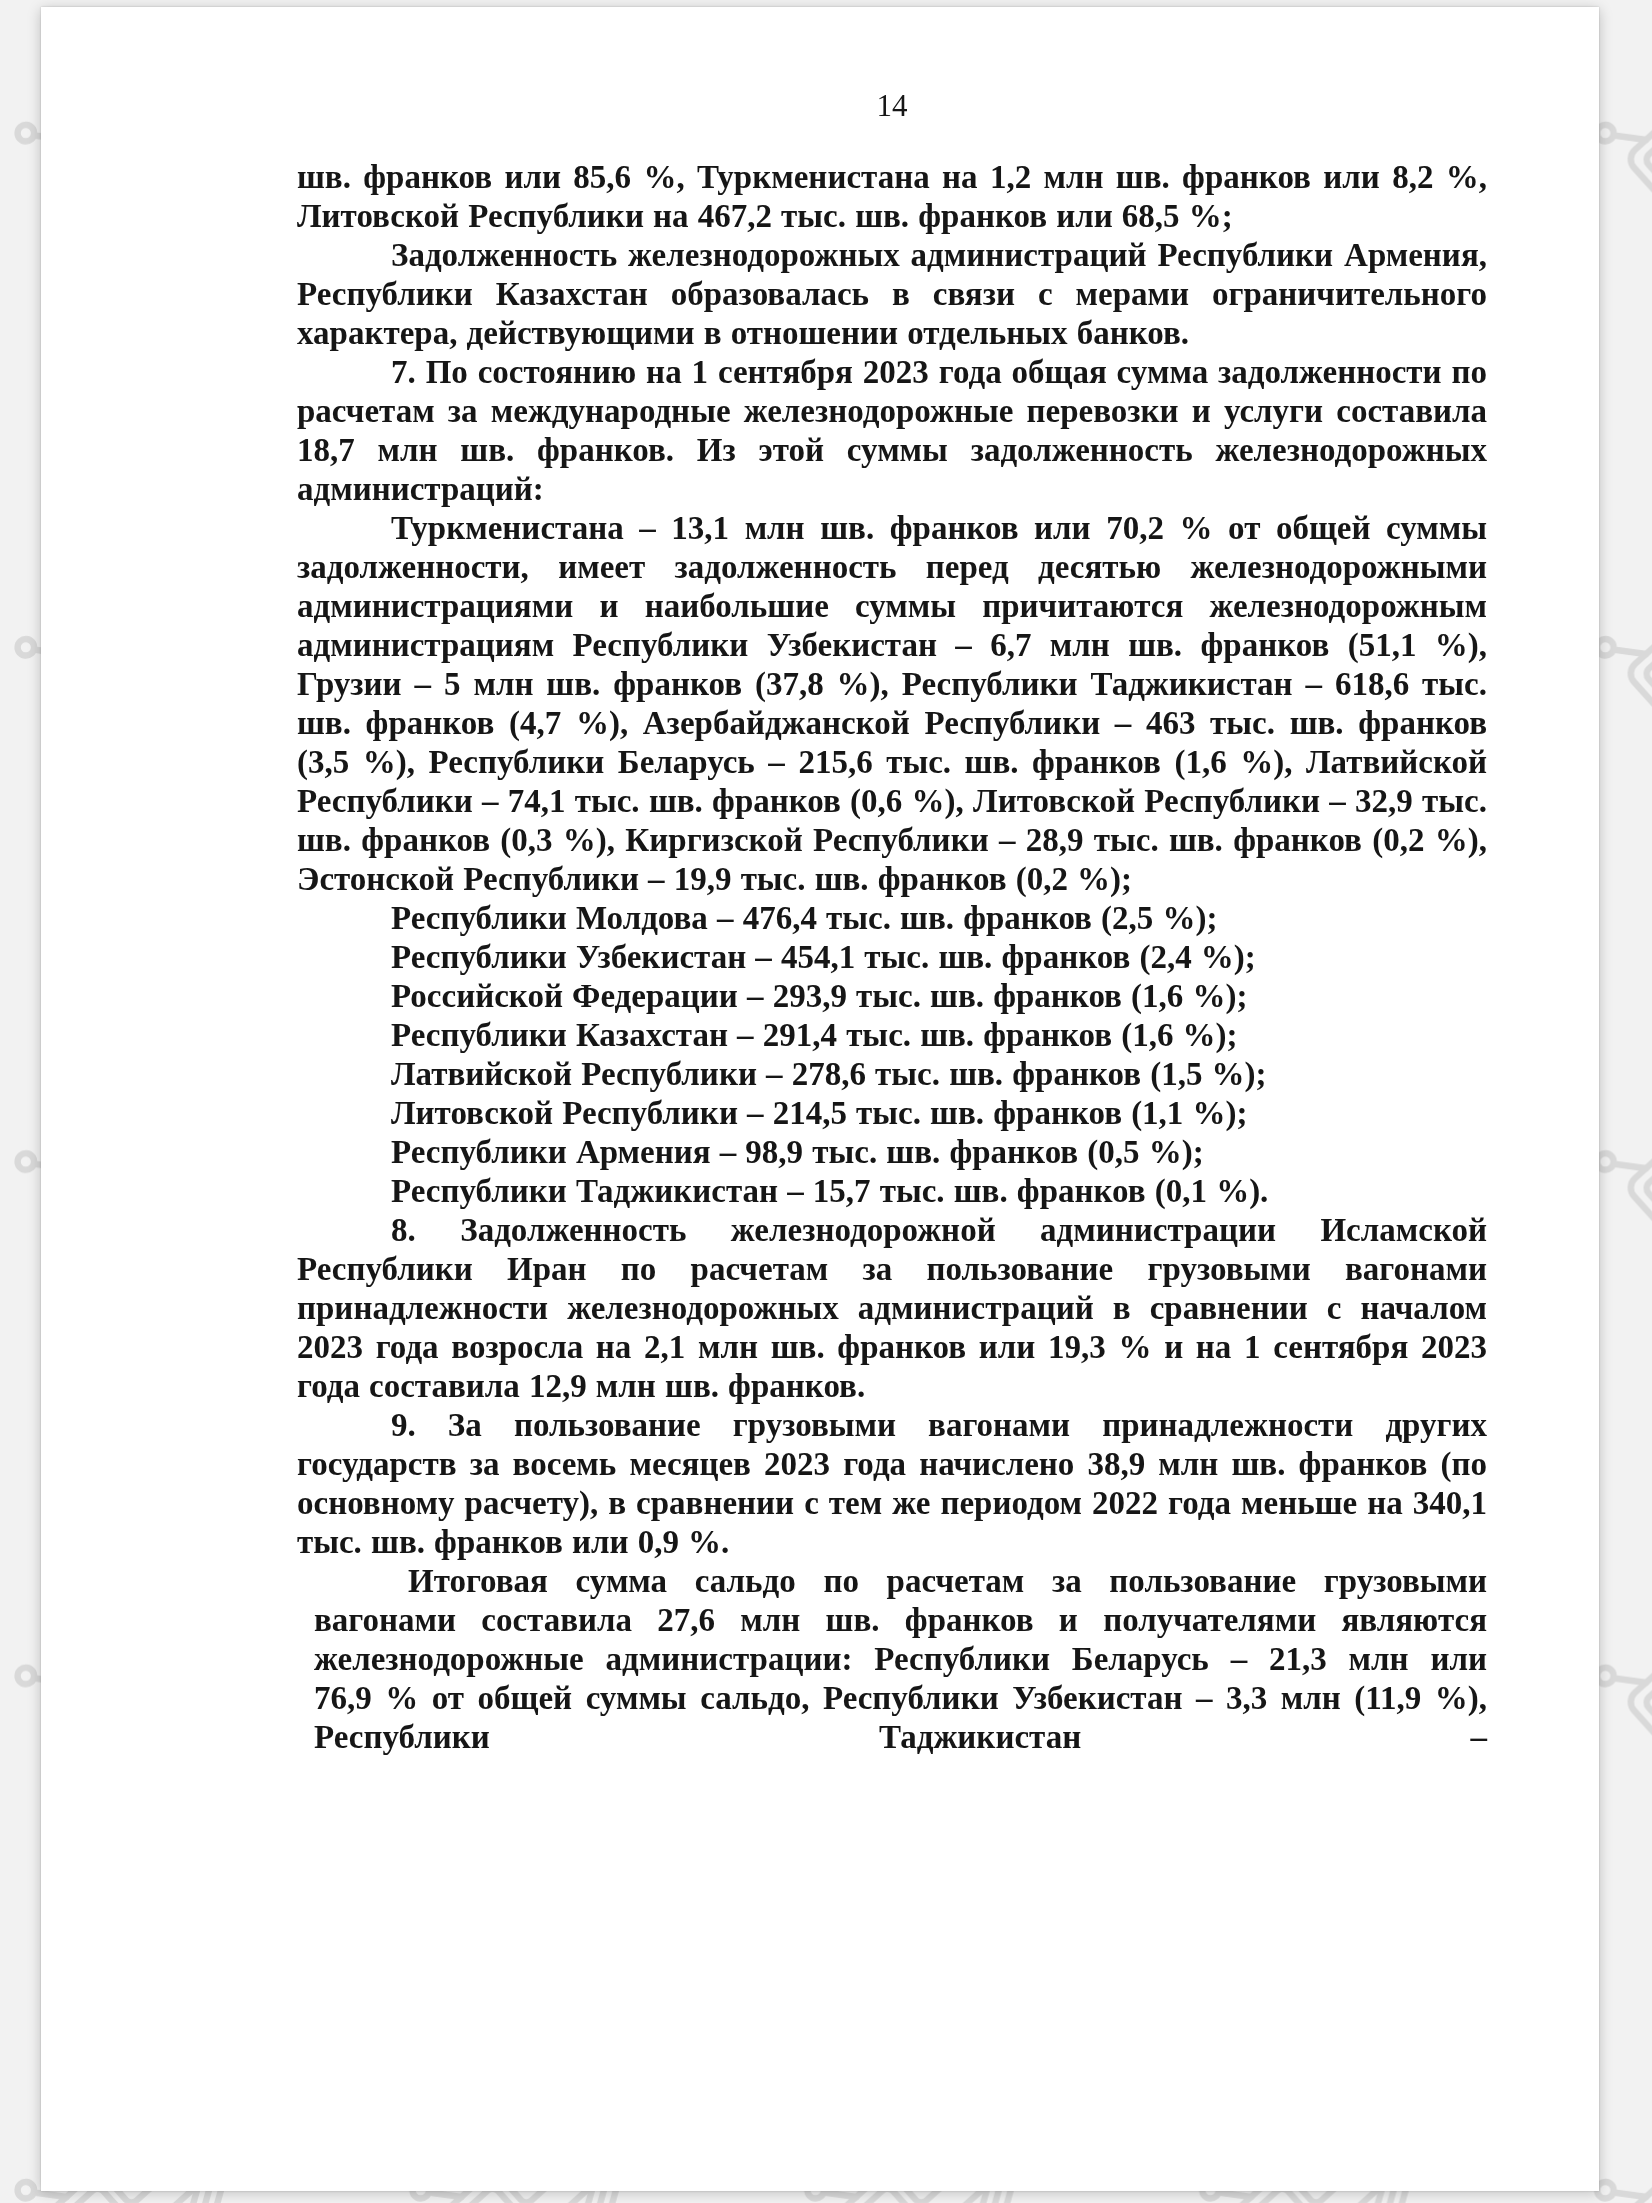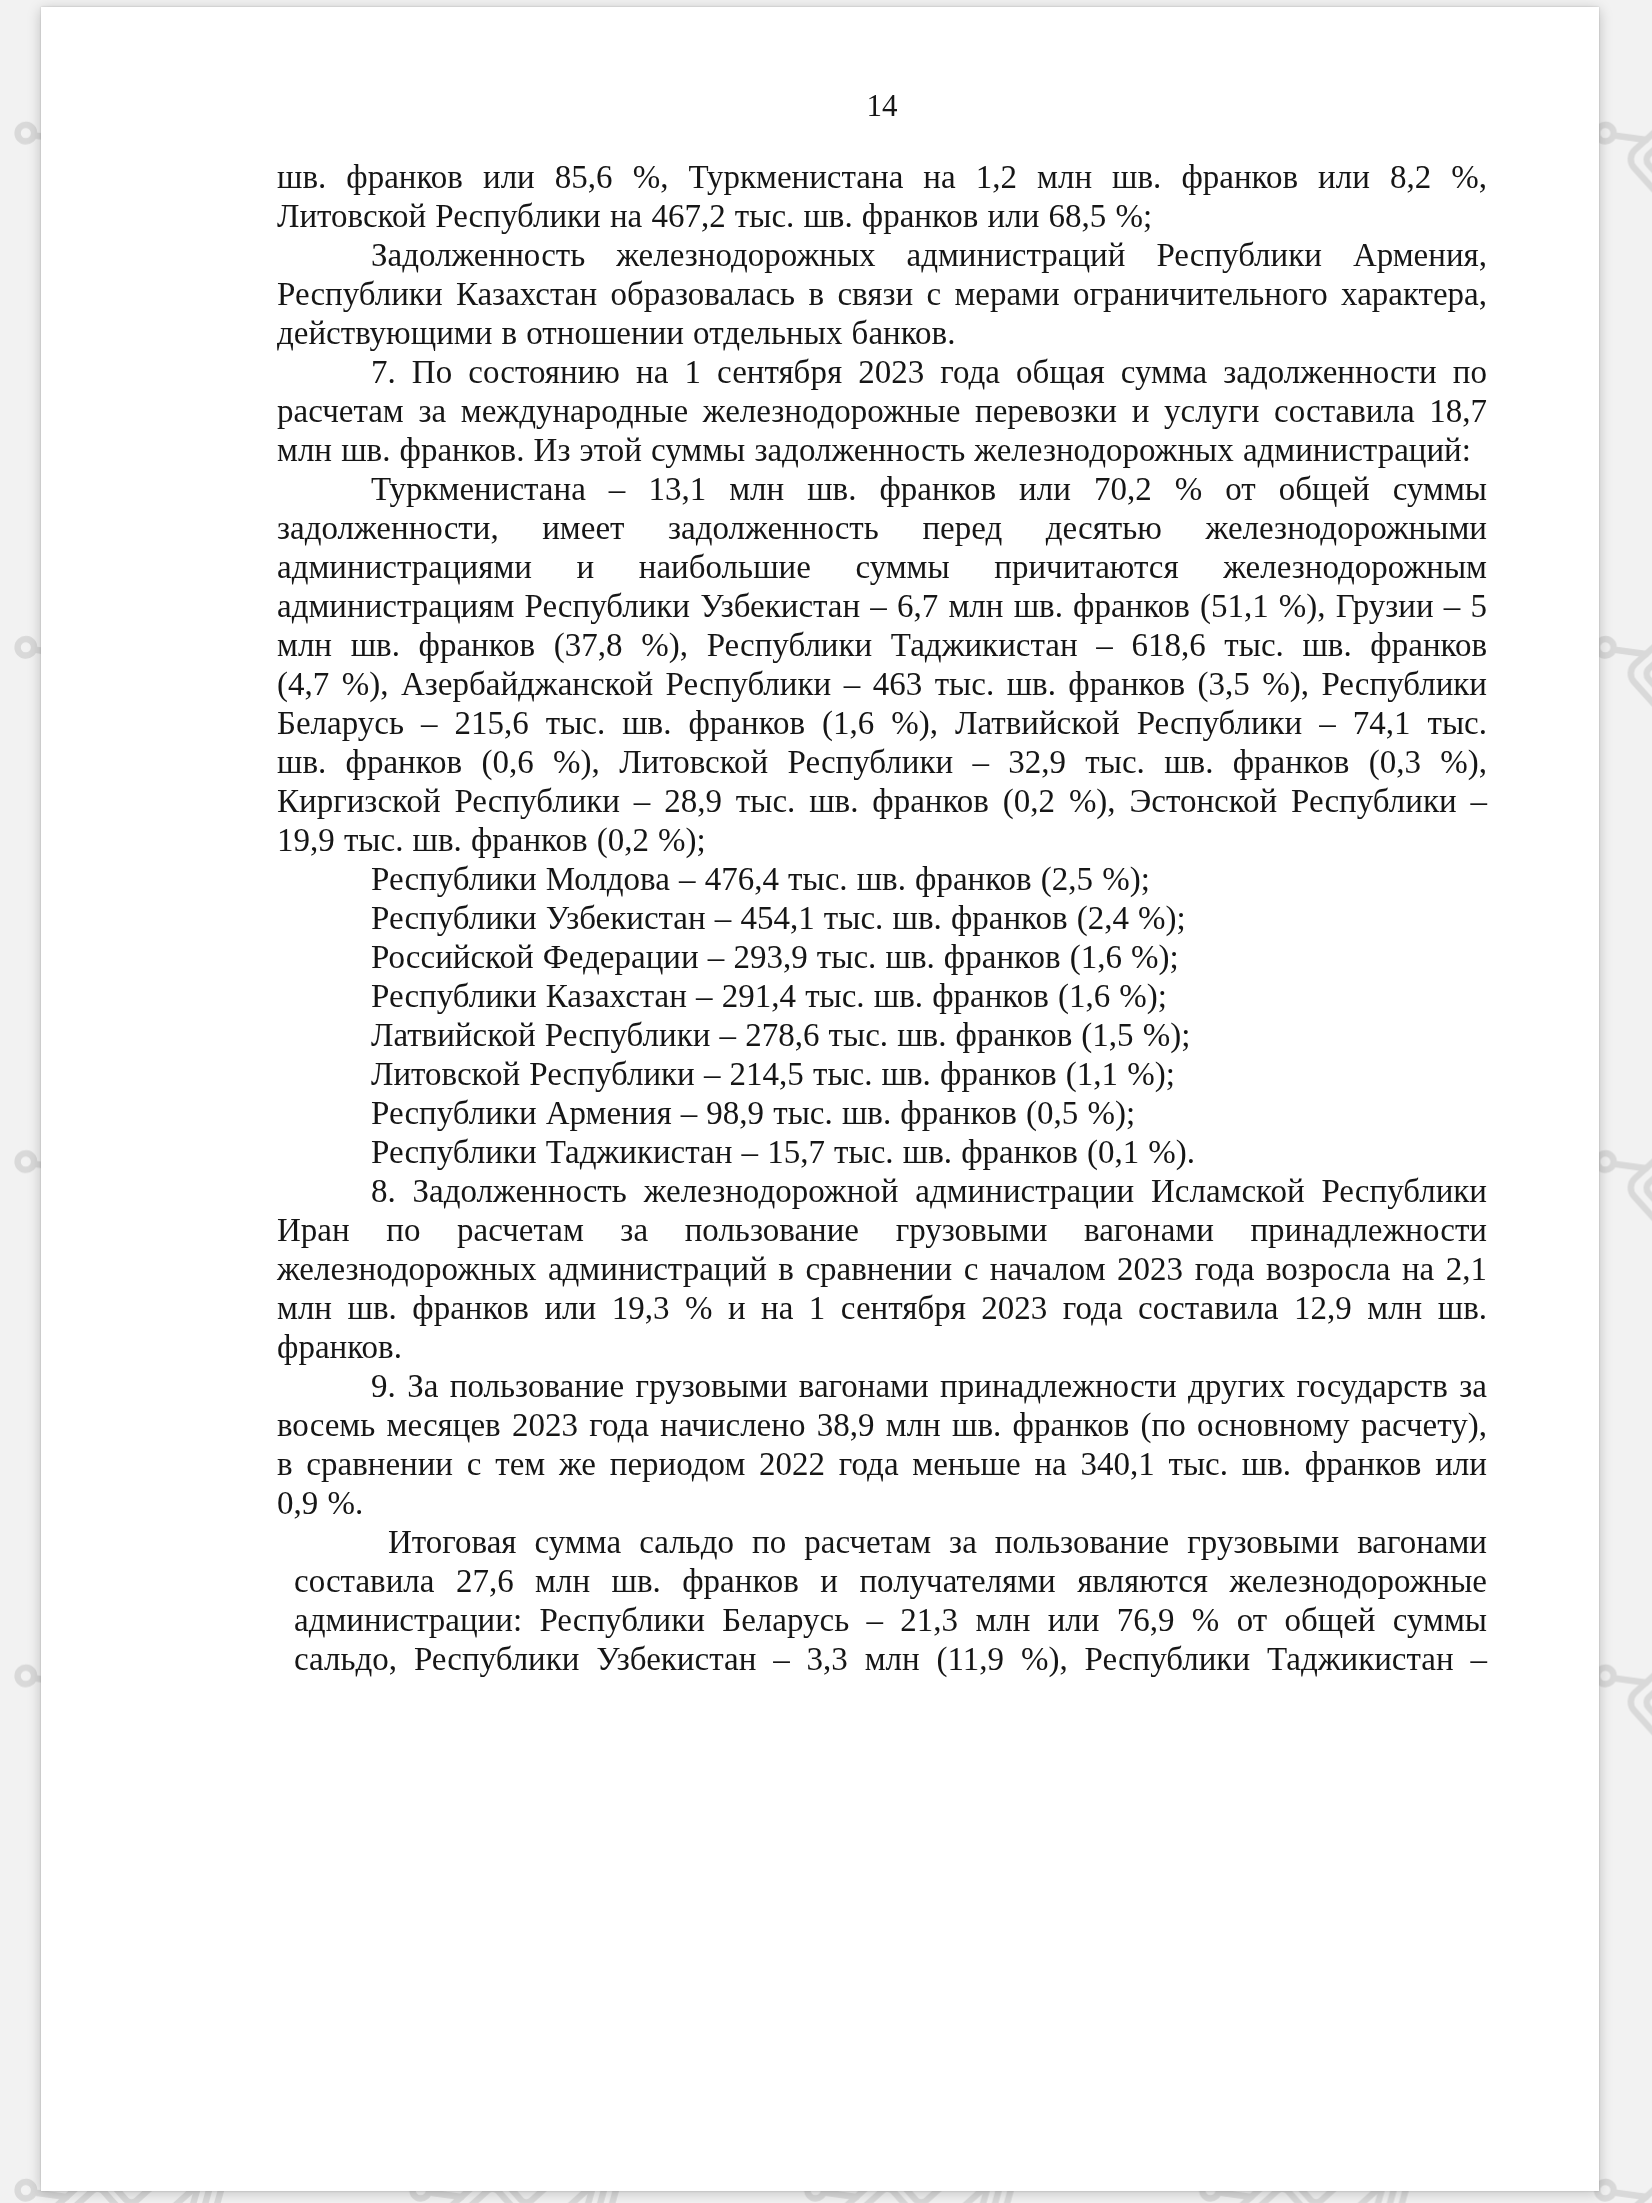--- a/index.html
+++ b/index.html
@@ -15,35 +15,37 @@
     background:var(--backdrop);
     font-family:"Liberation Serif","DejaVu Serif",serif;
   }
   .backdrop{position:absolute;left:0;top:0;width:1653px;height:2204px;display:block;}
   .page{
     position:absolute;left:41px;top:7.3px;
     width:1558px;height:2184px;
     background:var(--page);
     box-shadow:0 1.8px 13px rgba(0,0,0,0.22), 0 0 1.8px rgba(0,0,0,0.18);
     box-sizing:border-box;
+    padding-left:20px;
   }
   .page-number{
     margin-top:79px;
     margin-left:236px;
     margin-right:112px;
     text-align:center;
     font-size:31px;line-height:39px;
     color:var(--ink);
   }
   .content{
     margin:33px 112px 0 236px;
     text-align:justify;
     font-size:33px;line-height:39px;
     color:var(--ink);
     word-spacing:0.9px;
+    font-weight:bold;
   }
   .content p{margin:0;text-indent:94px;}
   .content p.no-indent{text-indent:0;}
   .content p.justify-last{text-align-last:justify;margin-left:17px;}
 </style>
 </head>
 <body>
 
 <svg class="backdrop" width="1653" height="2204" viewBox="0 0 1800 2400" xmlns="http://www.w3.org/2000/svg" xmlns:xlink="http://www.w3.org/1999/xlink" aria-hidden="true">
   <defs>

